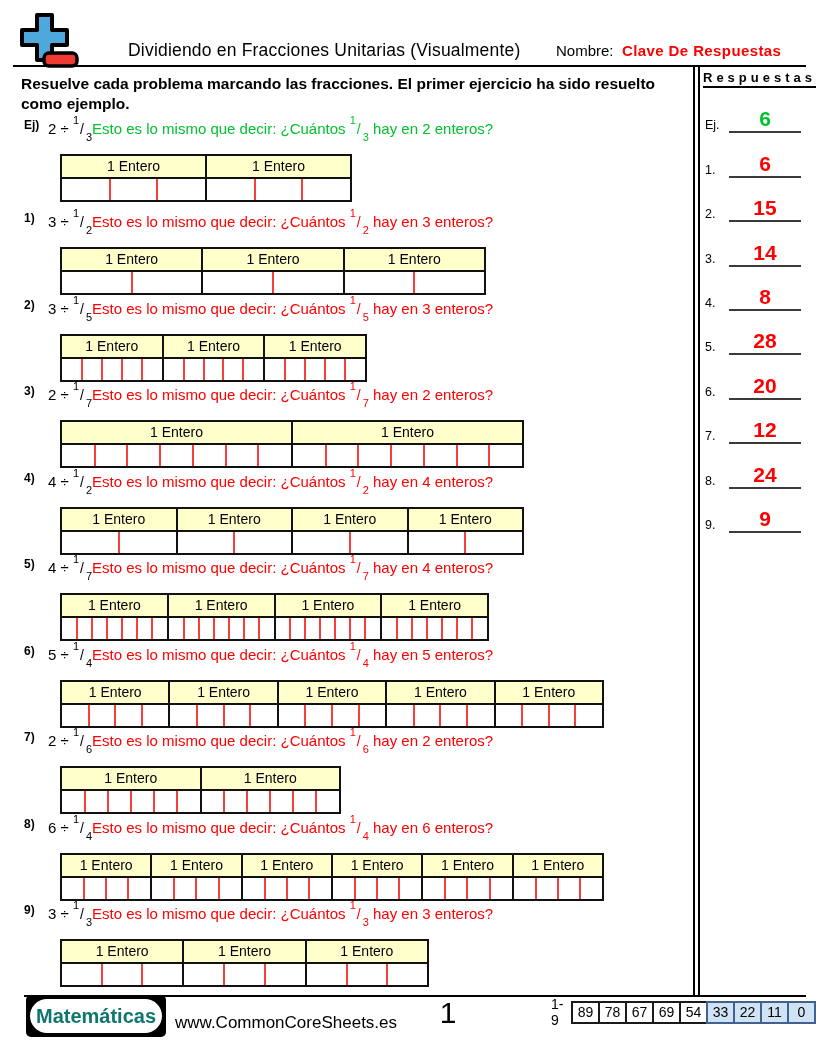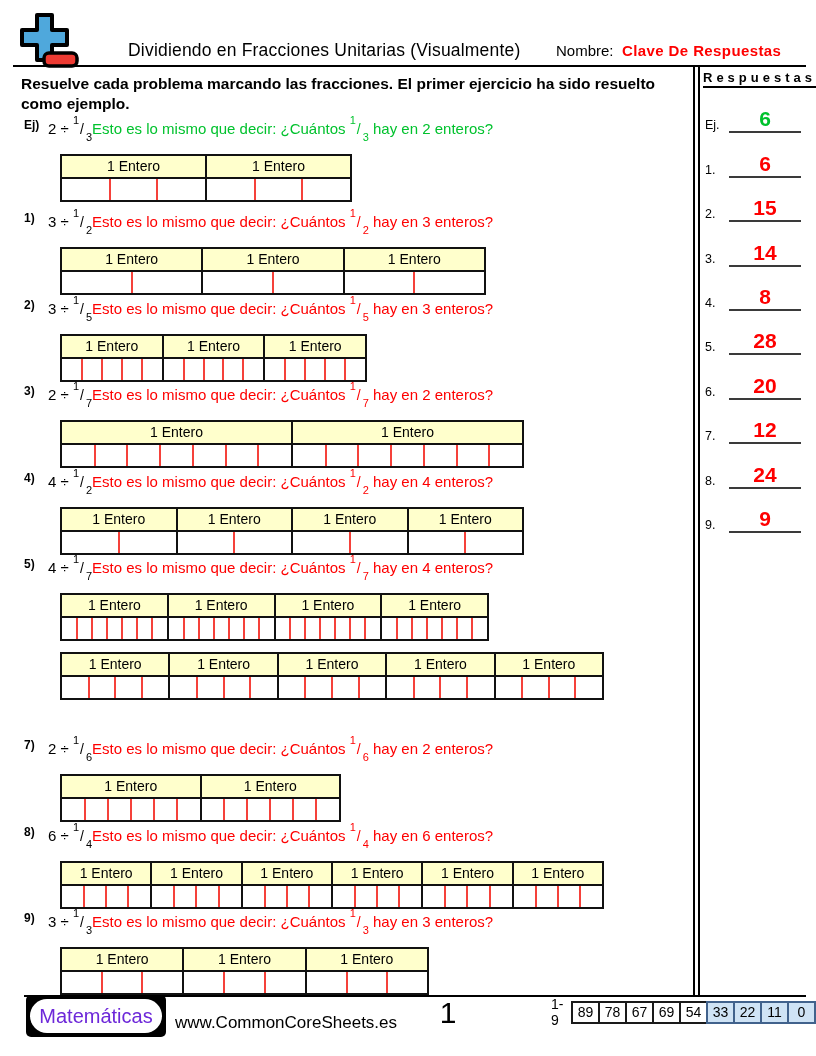--- a/index.html
+++ b/index.html
@@ -41,21 +41,21 @@
   .ans-row{height:44.4px;display:flex;align-items:flex-end;}
   .ans-label{width:22px;font-size:12.5px;margin:0 2px 1px 5px;}
   .ans-line{width:72px;border-bottom:2px solid #3a3a3a;text-align:center;}
   .ans-value{font-size:21px;font-weight:bold;line-height:1;display:inline-block;padding-bottom:2px;}
   .ans-value.red{color:var(--red);}
   .ans-value.green{color:var(--green);}
   
   .ftr-line{position:absolute;left:24px;top:995px;width:782px;height:2px;background:#000;}
   .brand-box{position:absolute;left:26px;top:995px;width:140px;height:42px;background:#000;border-radius:5px;}
   .brand-pill{position:absolute;left:4px;top:4px;right:4px;bottom:4px;background:#fff;border-radius:17px;
-    display:flex;align-items:center;justify-content:center;font-size:20px;font-weight:normal;color:#6d28d9;}
+    display:flex;align-items:center;justify-content:center;font-size:20px;font-weight:bold;color:#0f766e;}
   .site{position:absolute;left:175px;top:1013px;font-size:17px;}
   .page-num{position:absolute;left:428px;top:996px;width:40px;text-align:center;font-size:30px;}
   .score{position:absolute;left:551px;top:996px;display:flex;align-items:center;}
   .score-label{font-size:14px;margin-right:8px;}
   .score-cell{width:25px;height:19px;border:2px solid #1a1a1a;margin-left:-2px;text-align:center;font-size:14px;line-height:19px;background:#fff;}
   .score-cell.blue{background:var(--scoreblue);border-color:#41628c;position:relative;z-index:1;}
 </style>
 </head>
 <body>
 
@@ -249,20 +249,21 @@
               <div class="tick" style="left: 28.5714%;"></div>
               <div class="tick" style="left: 42.8571%;"></div>
               <div class="tick" style="left: 57.1429%;"></div>
               <div class="tick" style="left: 71.4286%;"></div>
               <div class="tick" style="left: 85.7143%;"></div>
             </div>
           </div>
         </div>
       </div>
       <div class="problem">
+        <div class="stmt"><span class="pnum">6)</span><span class="expr">5 ÷ <span class="frac"><sup>1</sup><span class="slash">/</span><sub>4</sub></span></span><span class="q red">Esto es lo mismo que decir: ¿Cuántos <span class="frac"><sup>1</sup><span class="slash">/</span><sub>4</sub></span> hay en 5 enteros?</span></div>
         <div class="bar" style="width: 540px;">
           <div class="cell">
             <div class="cell-top">1 Entero</div>
             <div class="cell-bottom">
               <div class="tick" style="left: 25%;"></div>
               <div class="tick" style="left: 50%;"></div>
               <div class="tick" style="left: 75%;"></div>
             </div>
           </div>
           <div class="cell">

